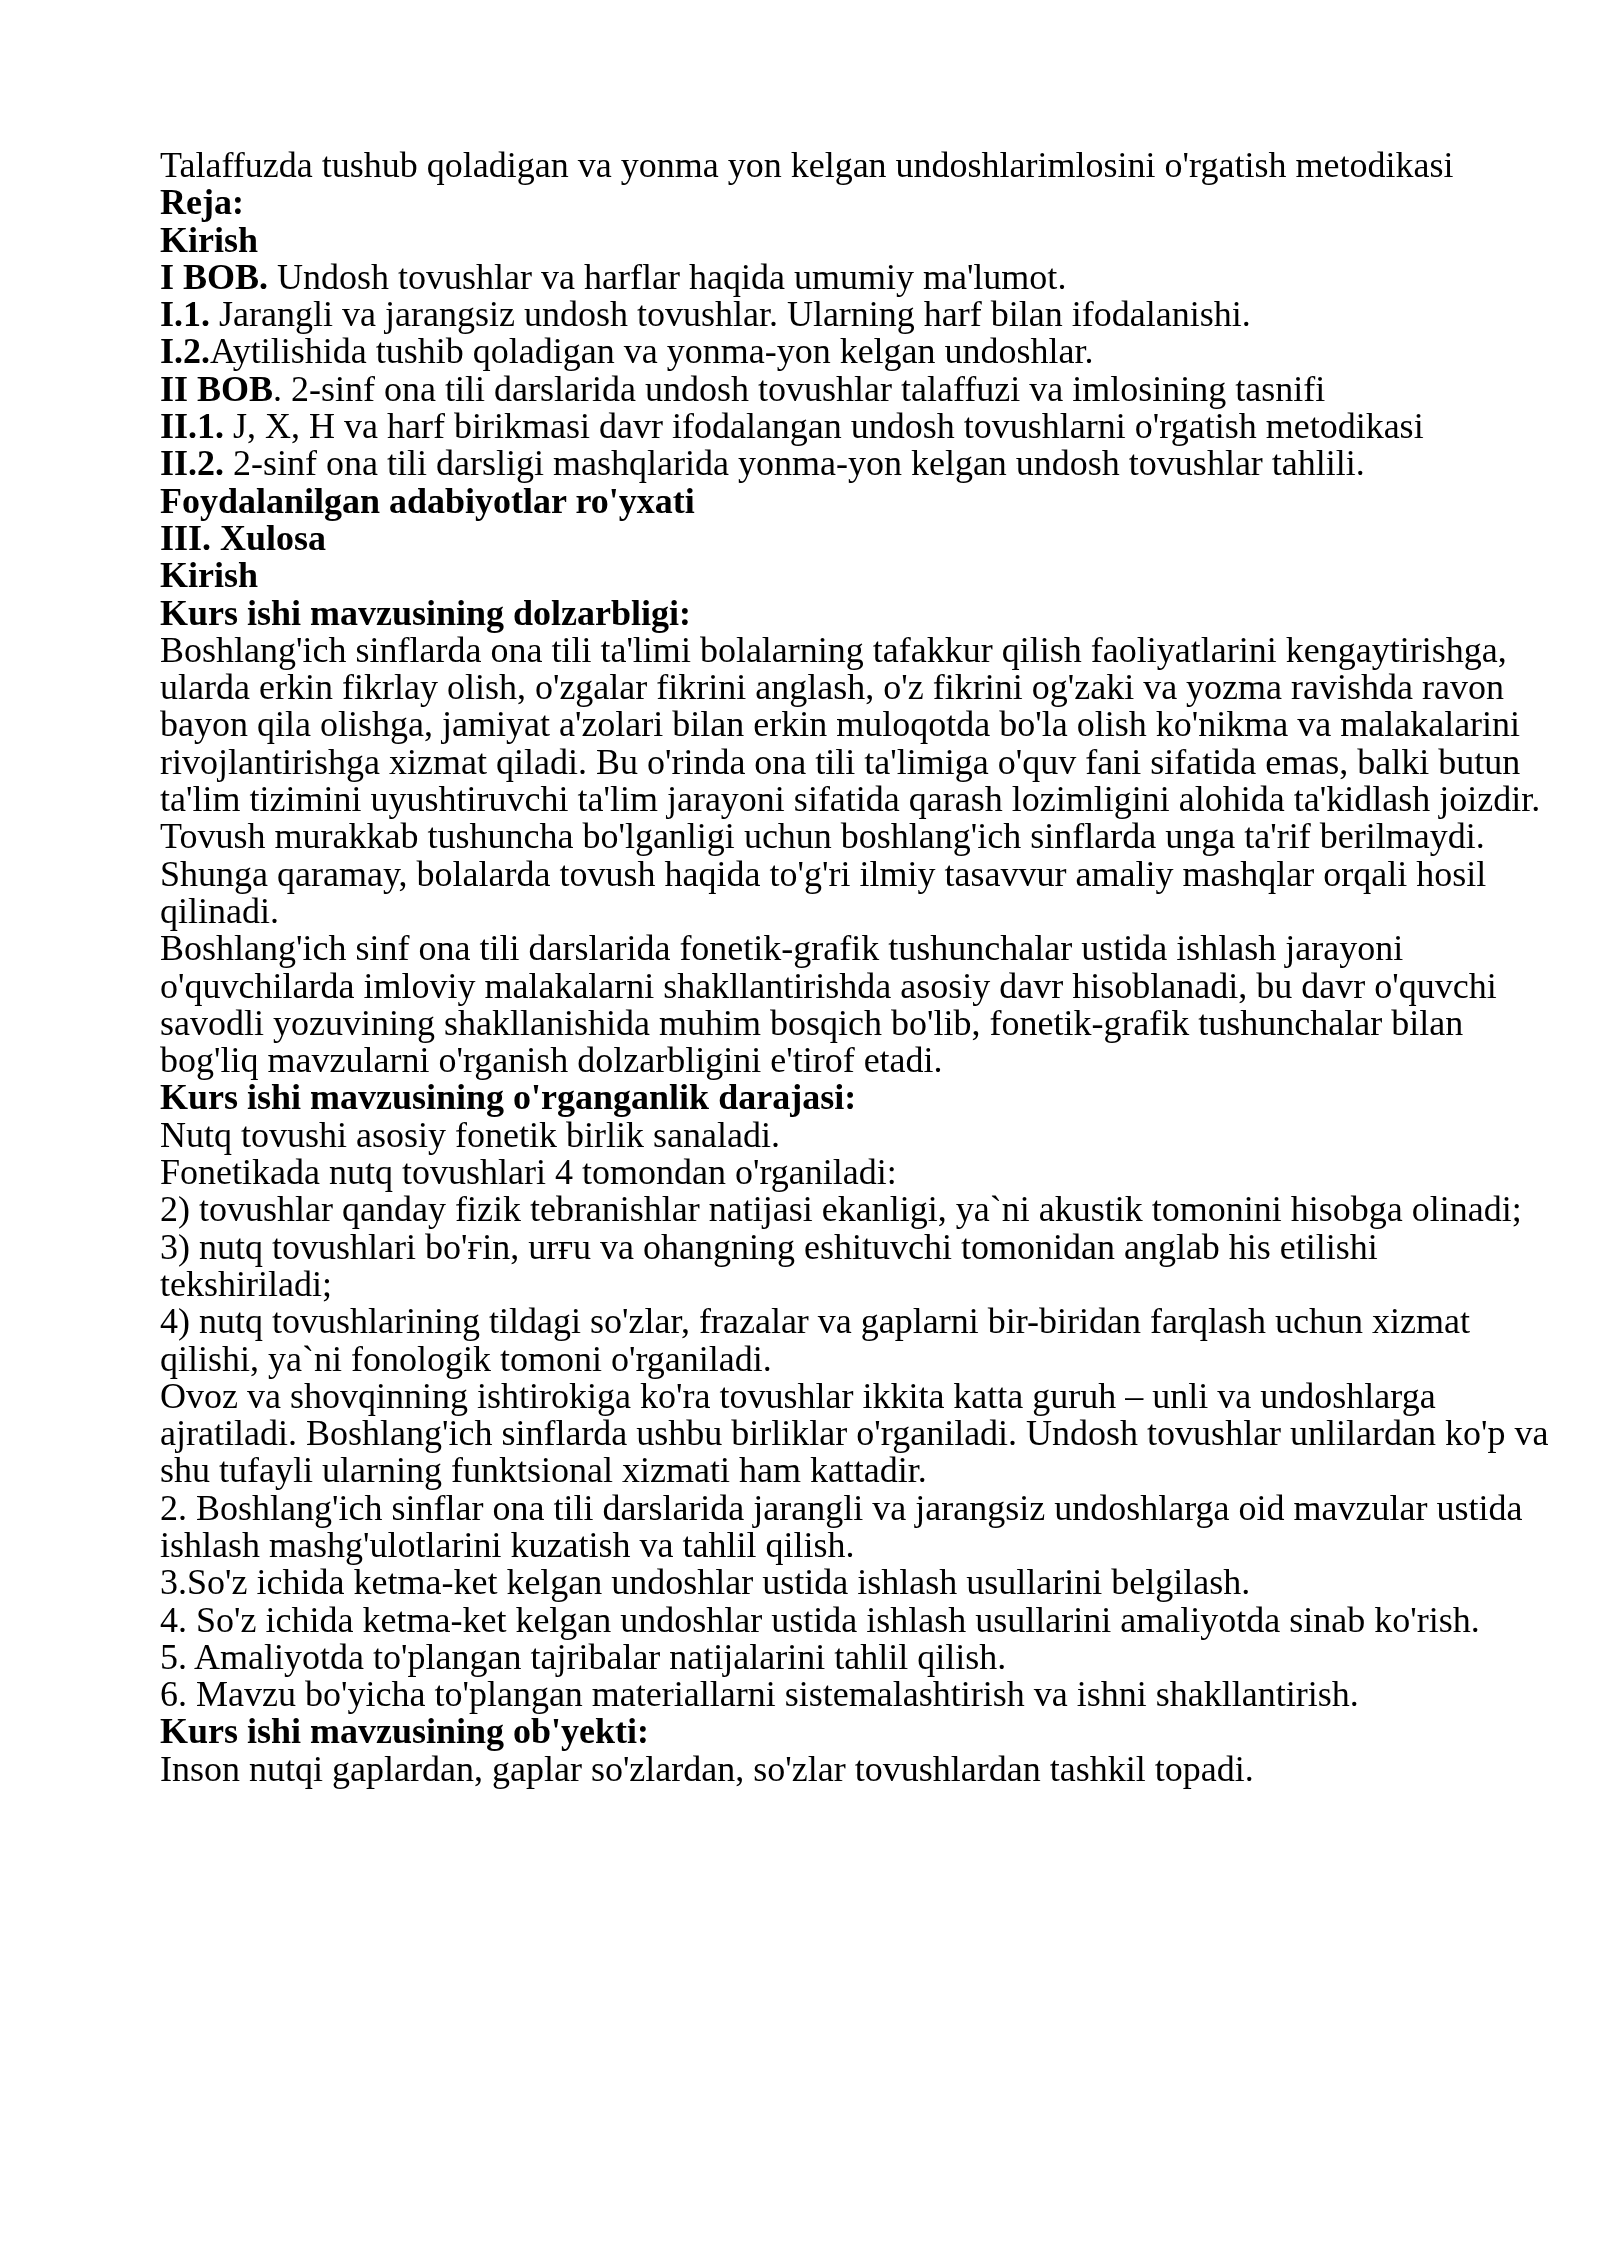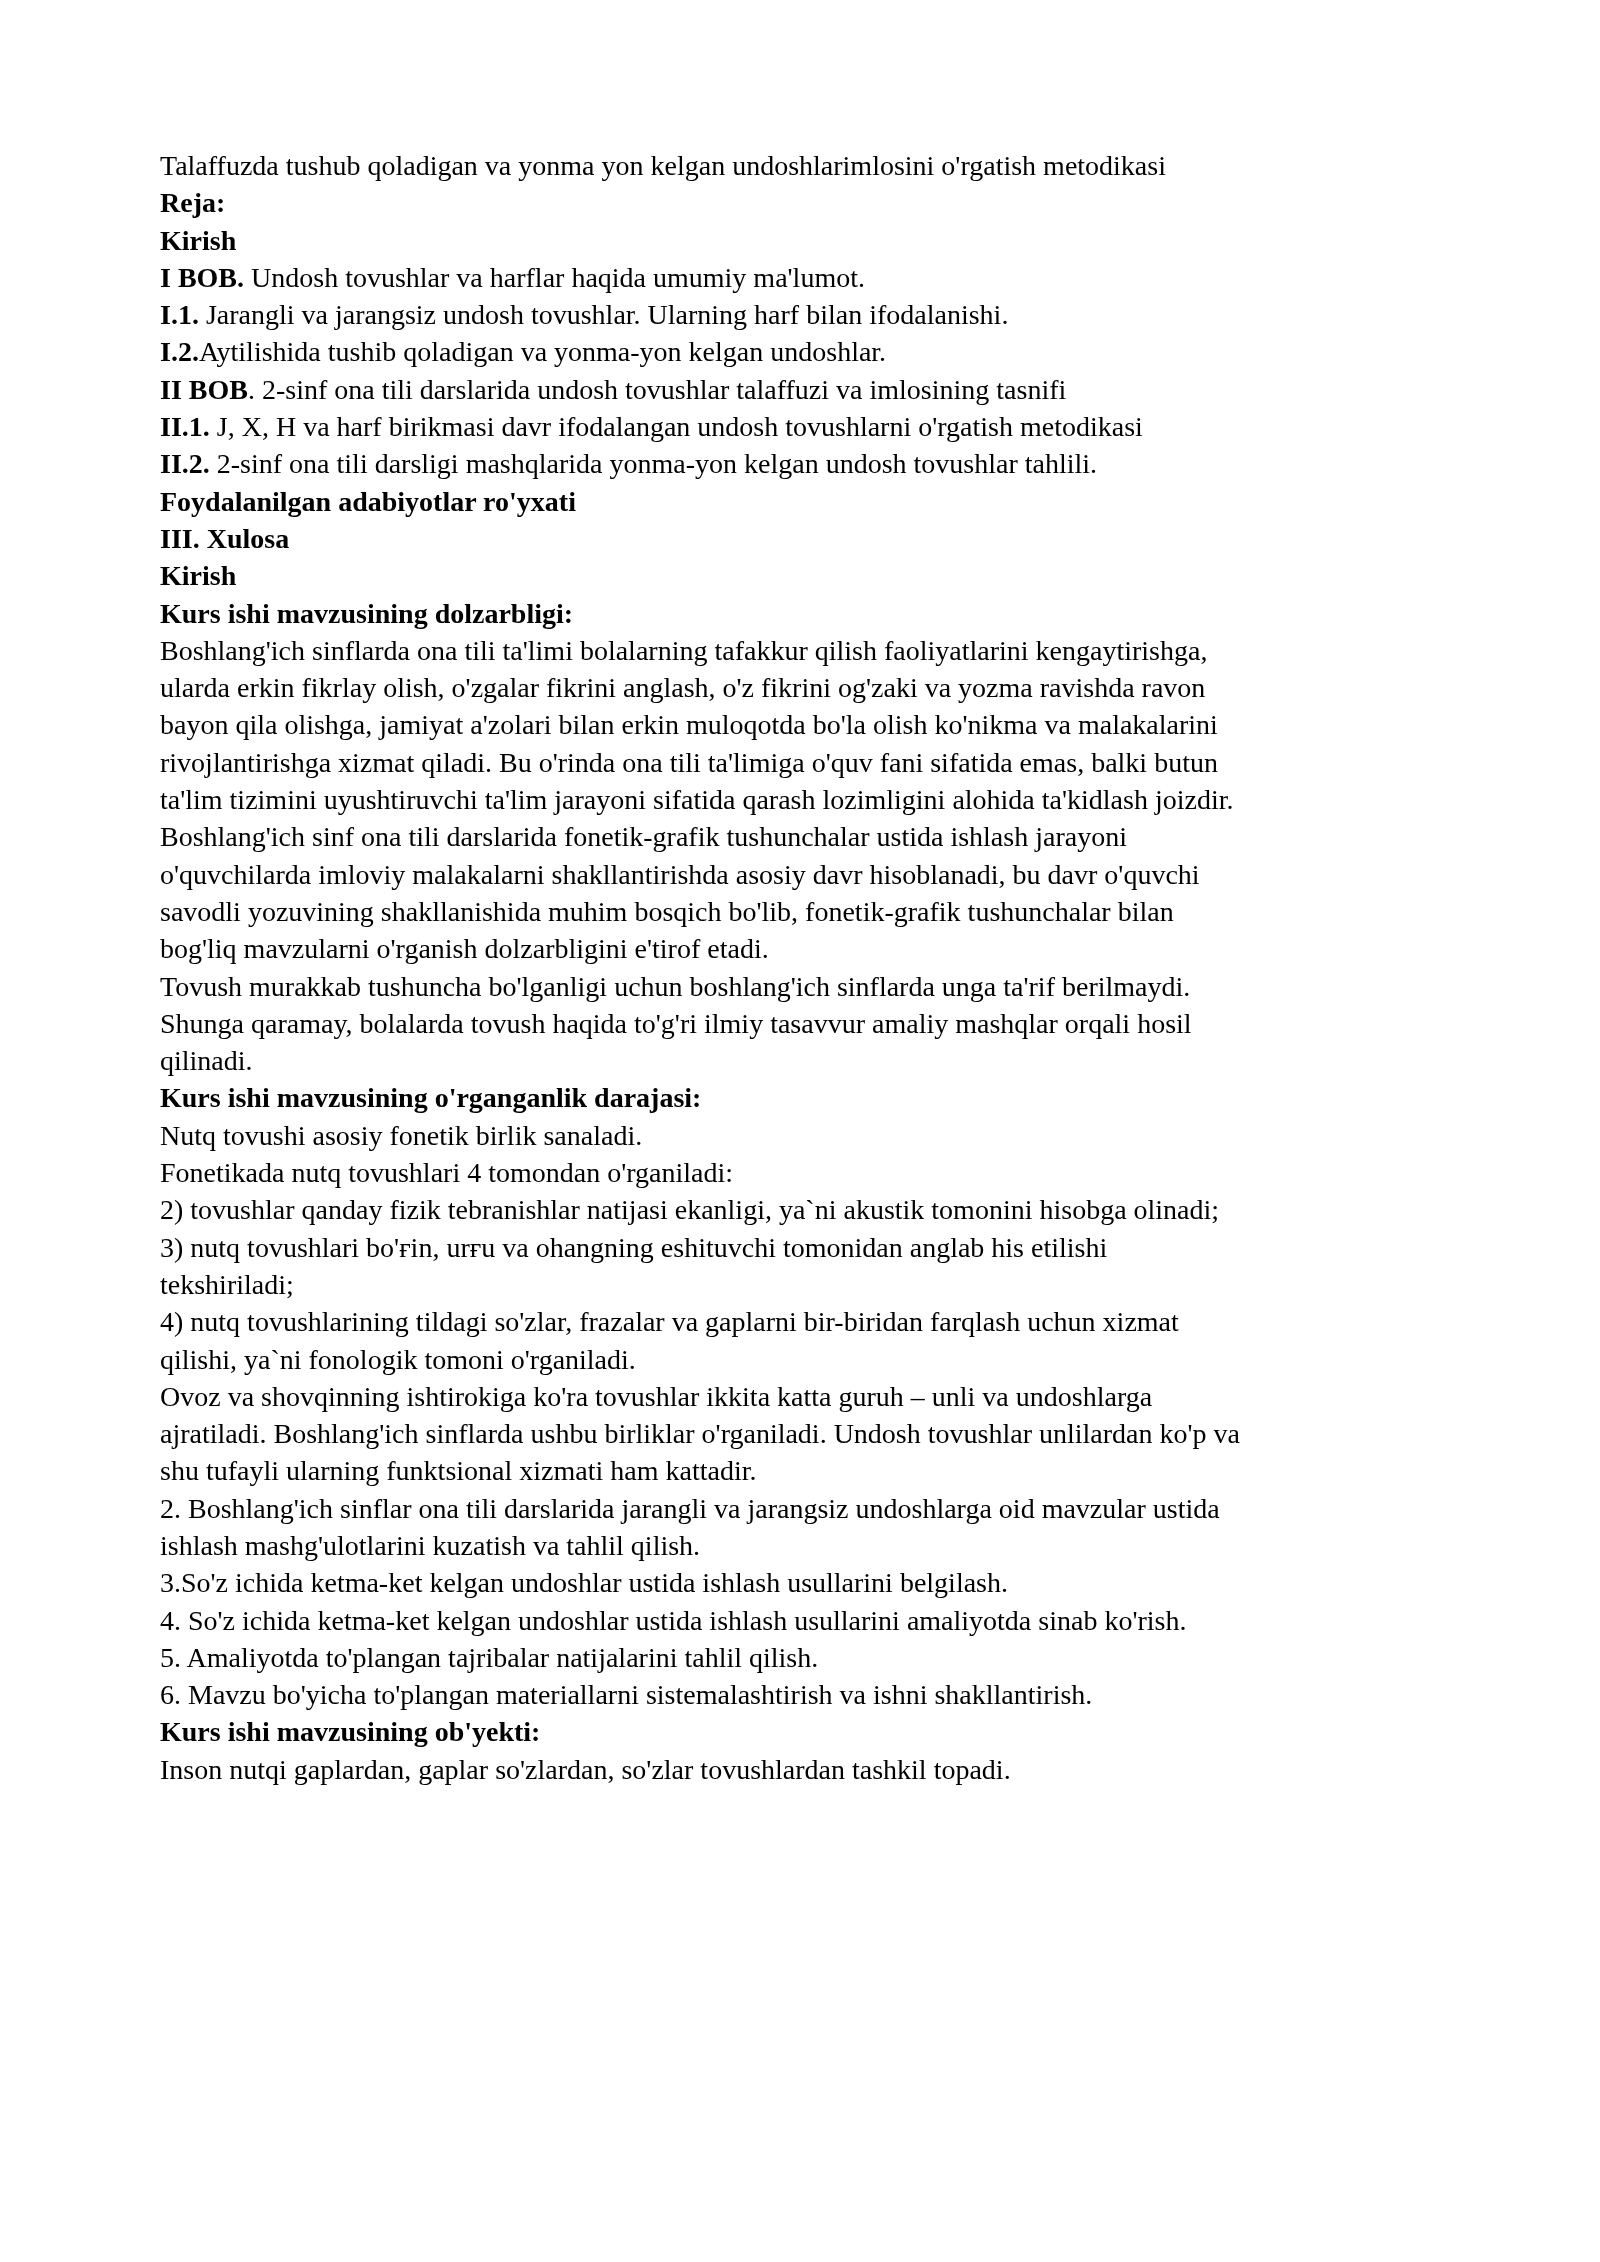--- a/index.html
+++ b/index.html
@@ -14,21 +14,21 @@
     background: #ffffff;
     color: #000000;
     font-family: "Liberation Serif", "DejaVu Serif", serif;
     overflow: hidden;
   }
   .content {
     position: absolute;
     left: 160px;
     top: 147px;
     width: 1420px;
-    font-size: 28px;
+    font-size: 36px;
     line-height: 37.3px;
     letter-spacing: 0;
   }
   .content p {
     margin: 0;
     white-space: pre-line;
   }
   .bold { font-weight: bold; }
   b { font-weight: bold; }
   .gap1 { margin-top: 37.3px; }  
@@ -54,27 +54,27 @@
     <p><b>III. Xulosa</b><span></span></p>
 
     <p class="bold gap2">Kirish</p>
 
     <p class="bold">Kurs ishi mavzusining dolzarbligi:</p>
     <p>Boshlang'ich sinflarda ona tili ta'limi bolalarning tafakkur qilish faoliyatlarini kengaytirishga,
 ularda erkin fikrlay olish, o'zgalar fikrini anglash, o'z fikrini og'zaki va yozma ravishda ravon
 bayon qila olishga, jamiyat a'zolari bilan erkin muloqotda bo'la olish ko'nikma va malakalarini
 rivojlantirishga xizmat qiladi. Bu o'rinda ona tili ta'limiga o'quv fani sifatida emas, balki butun
 ta'lim tizimini uyushtiruvchi ta'lim jarayoni sifatida qarash lozimligini alohida ta'kidlash joizdir.</p>
+    <p>Tovush murakkab tushuncha bo'lganligi uchun boshlang'ich sinflarda unga ta'rif berilmaydi.
+Shunga qaramay, bolalarda tovush haqida to'g'ri ilmiy tasavvur amaliy mashqlar orqali hosil
+qilinadi.</p>
     <p>Boshlang'ich sinf ona tili darslarida fonetik-grafik tushunchalar ustida ishlash jarayoni
 o'quvchilarda imloviy malakalarni shakllantirishda asosiy davr hisoblanadi, bu davr o'quvchi
 savodli yozuvining shakllanishida muhim bosqich bo'lib, fonetik-grafik tushunchalar bilan
 bog'liq mavzularni o'rganish dolzarbligini e'tirof etadi.</p>
-    <p>Tovush murakkab tushuncha bo'lganligi uchun boshlang'ich sinflarda unga ta'rif berilmaydi.
-Shunga qaramay, bolalarda tovush haqida to'g'ri ilmiy tasavvur amaliy mashqlar orqali hosil
-qilinadi.</p>
 
     <p class="bold">Kurs ishi mavzusining o'rganganlik darajasi:</p>
     <p>Nutq tovushi asosiy fonetik birlik sanaladi.</p>
     <p>Fonetikada nutq tovushlari 4 tomondan o'rganiladi:</p>
 
     <p>2) tovushlar qanday fizik tebranishlar natijasi ekanligi, ya`ni akustik tomonini hisobga olinadi;</p>
     <p>3) nutq tovushlari bo'ғin, urғu va ohangning eshituvchi tomonidan anglab his etilishi
 tekshiriladi;</p>
     <p>4) nutq tovushlarining tildagi so'zlar, frazalar va gaplarni bir-biridan farqlash uchun xizmat
 qilishi, ya`ni fonologik tomoni o'rganiladi.</p>

